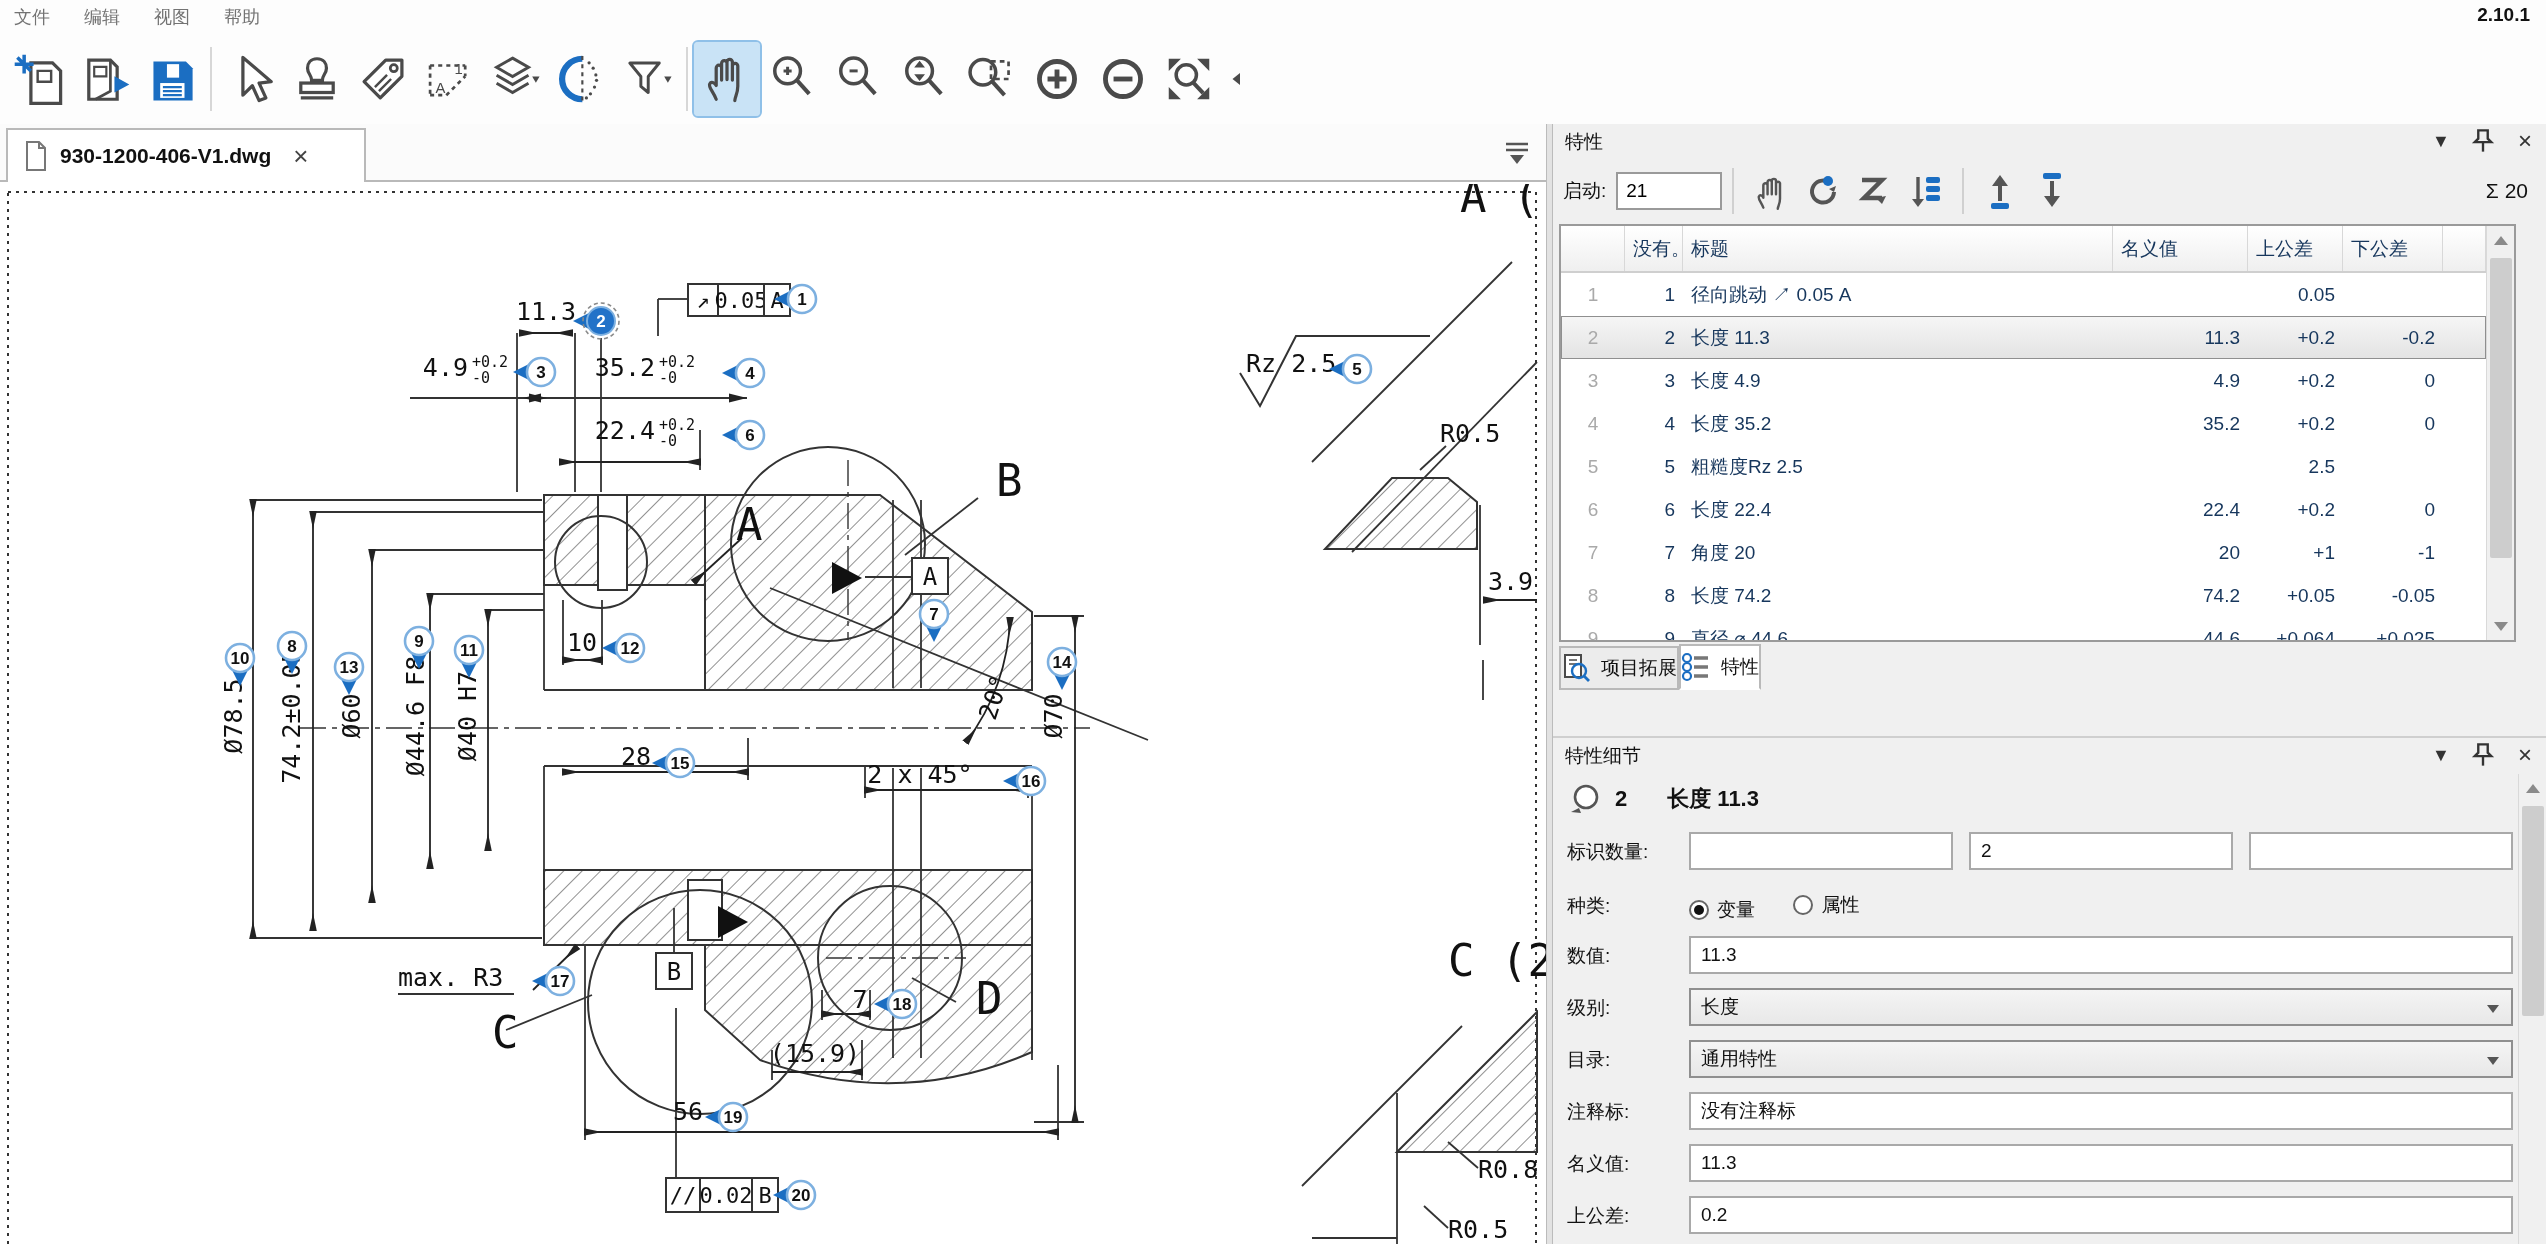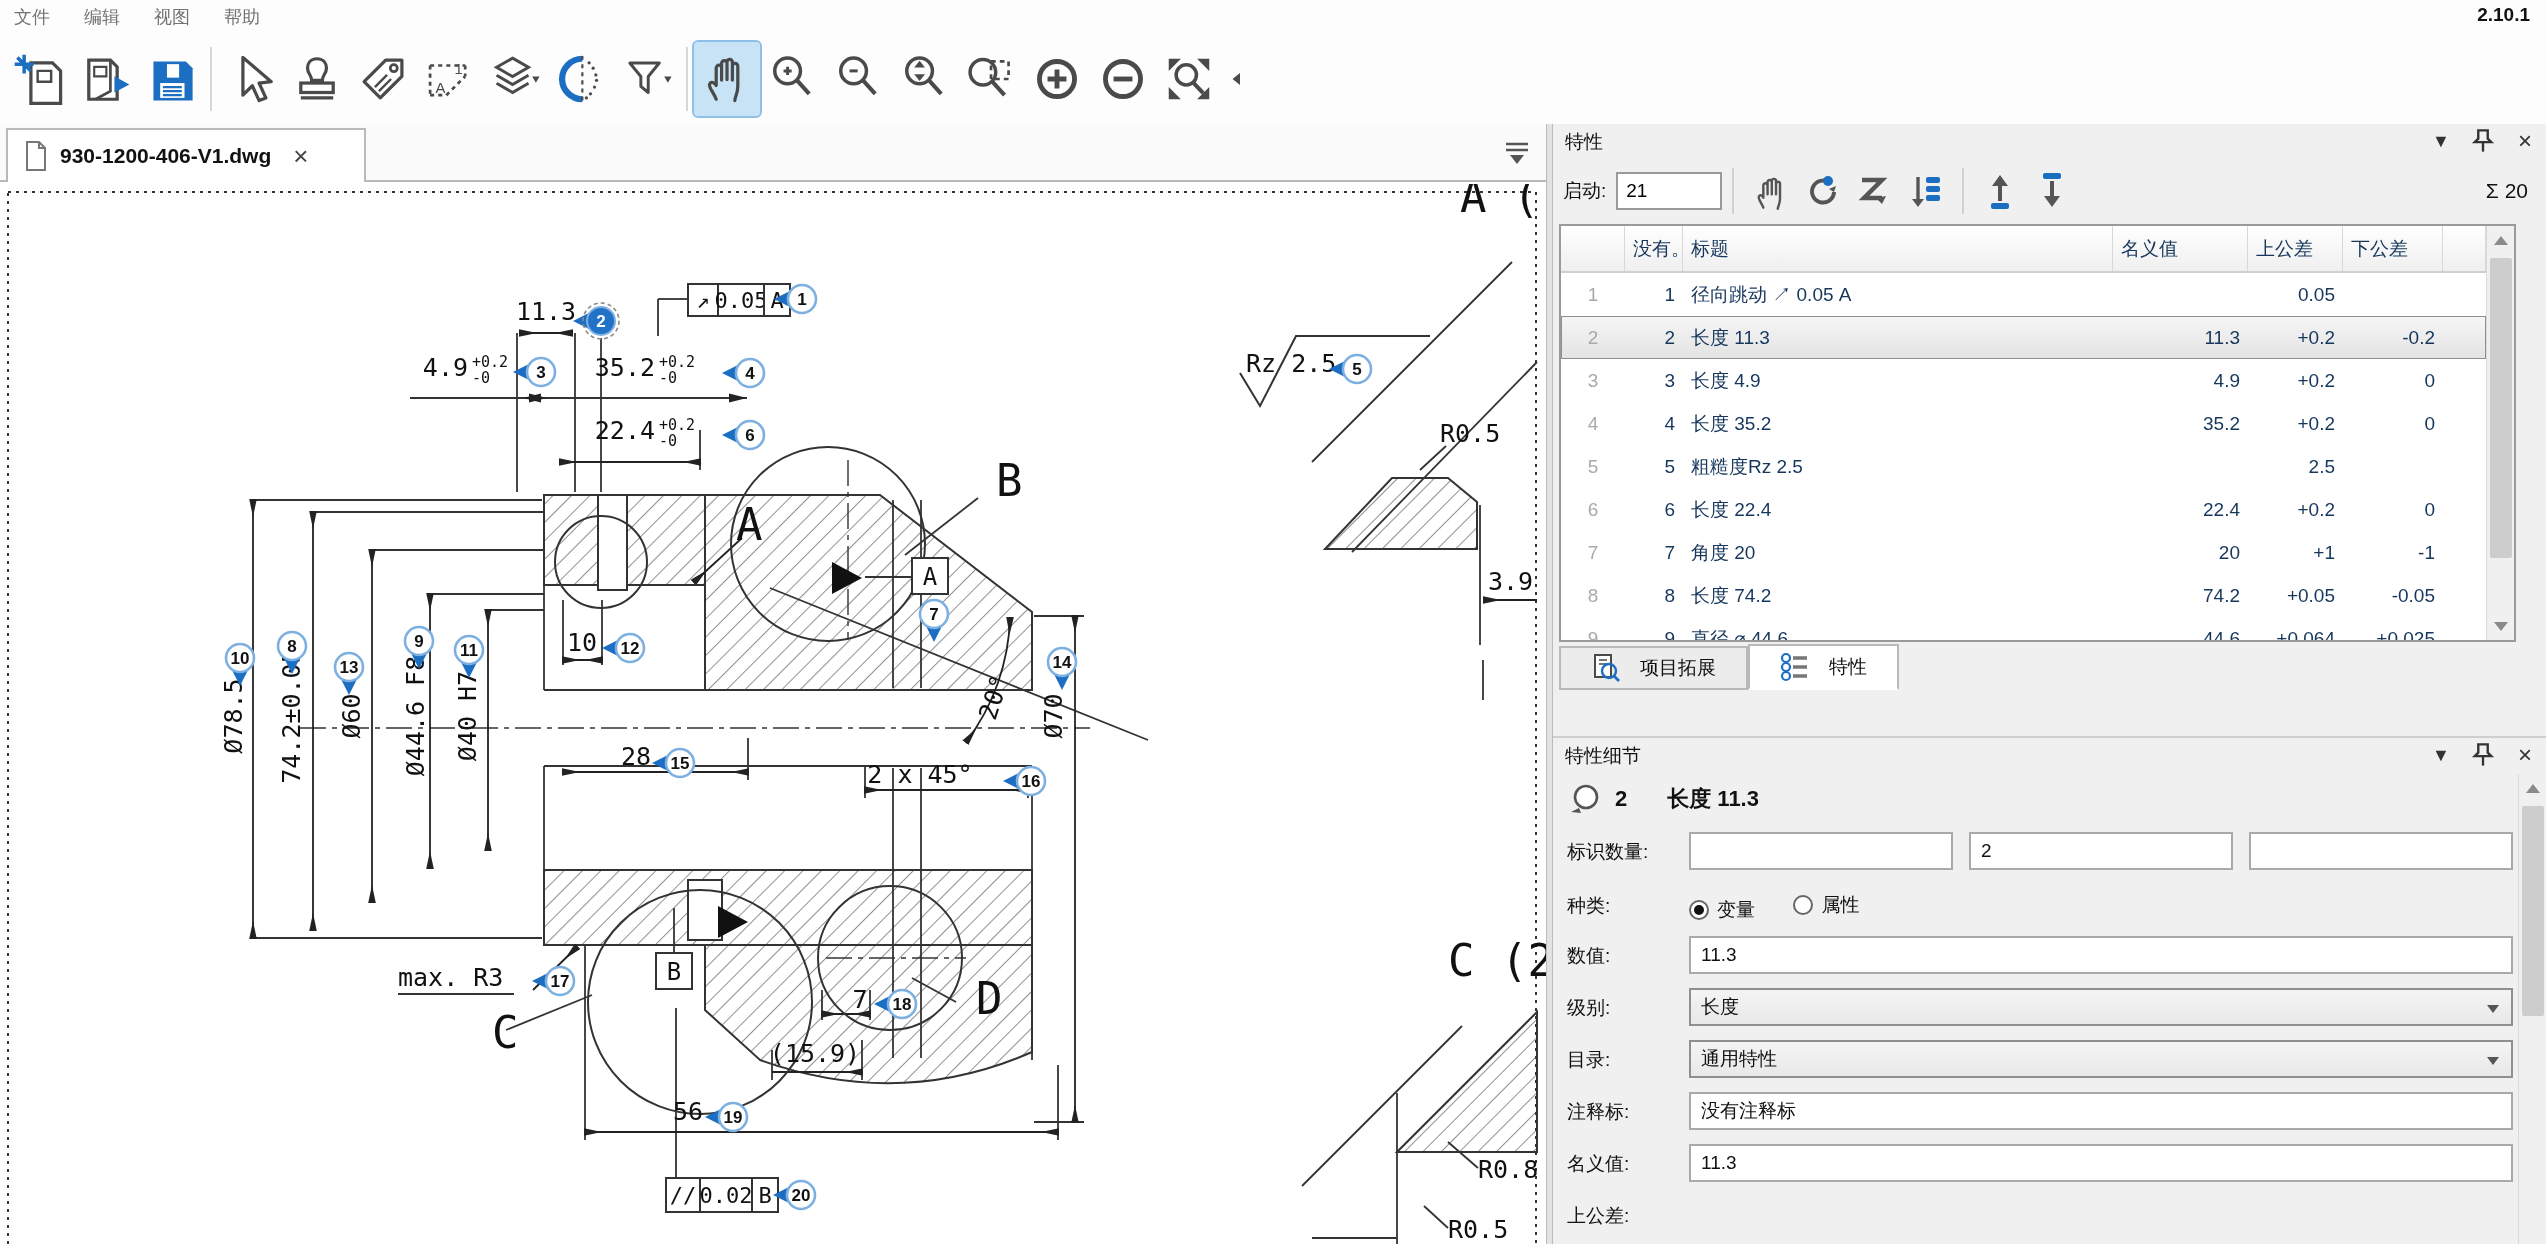--- a/index.html
+++ b/index.html
@@ -75,21 +75,21 @@
              border-left:1px solid #d9d9d9; }
   .sarrow { position:absolute; left:0; width:28px; height:28px; display:flex; align-items:center; justify-content:center; }
   .tri-up { width:0; height:0; border-left:7px solid transparent; border-right:7px solid transparent;
             border-bottom:9px solid #8a8a8a; }
   .tri-dn { width:0; height:0; border-left:7px solid transparent; border-right:7px solid transparent;
             border-top:9px solid #8a8a8a; }
   .sthumb { position:absolute; left:3px; width:22px; background:#cdcdcd; border-radius:2px; }
 
   
   #ptabs { position:absolute; left:6px; top:520px; height:50px; display:flex; }
-  .ptab { display:flex; align-items:center; gap:19px; padding:0 30px; font-size:19px; color:#111;
+  .ptab { display:flex; align-items:center; gap:10px; padding:0 0; font-size:19px; color:#111;
           border:2px solid #b9b9b9; height:46px; }
   .ptab.inactive { background:#ececec; margin-top:2px; height:44px; }
   .ptab.active { background:#ffffff; border-bottom:2px solid #fff; z-index:2; }
 
   
   #details { position:absolute; left:0; top:612px; width:993px; height:508px; background:#f0f0f0;
              border-top:2px solid #cfcfcf; }
   #dcontent { position:absolute; left:0; top:36px; right:0; bottom:0; }
   #dheading { position:absolute; left:14px; top:8px; display:flex; align-items:center; gap:14px; }
   #dheading .bno { font-size:22px; font-weight:bold; color:#111; }
@@ -796,20 +796,21 @@
           <span class="dinput" style="left:136px; width:824px;">没有注释标</span>
         </div>
 
         <div class="drow" style="top:370px;">
           <span class="dlabel">名义值:</span>
           <span class="dinput" style="left:136px; width:824px;">11.3</span>
         </div>
 
         <div class="drow" style="top:422px;">
           <span class="dlabel">上公差:</span>
+          <span class="dinput" style="left:136px; width:824px;">0.2</span>
         </div>
 
         <div class="vscroll" style="height:472px;">
           <div class="sarrow" style="top:0;">
               <div class="tri-up"></div>
             </div>
           <div class="sthumb" style="top:32px; height:210px;"></div>
         </div>
       </div>
     </div>

